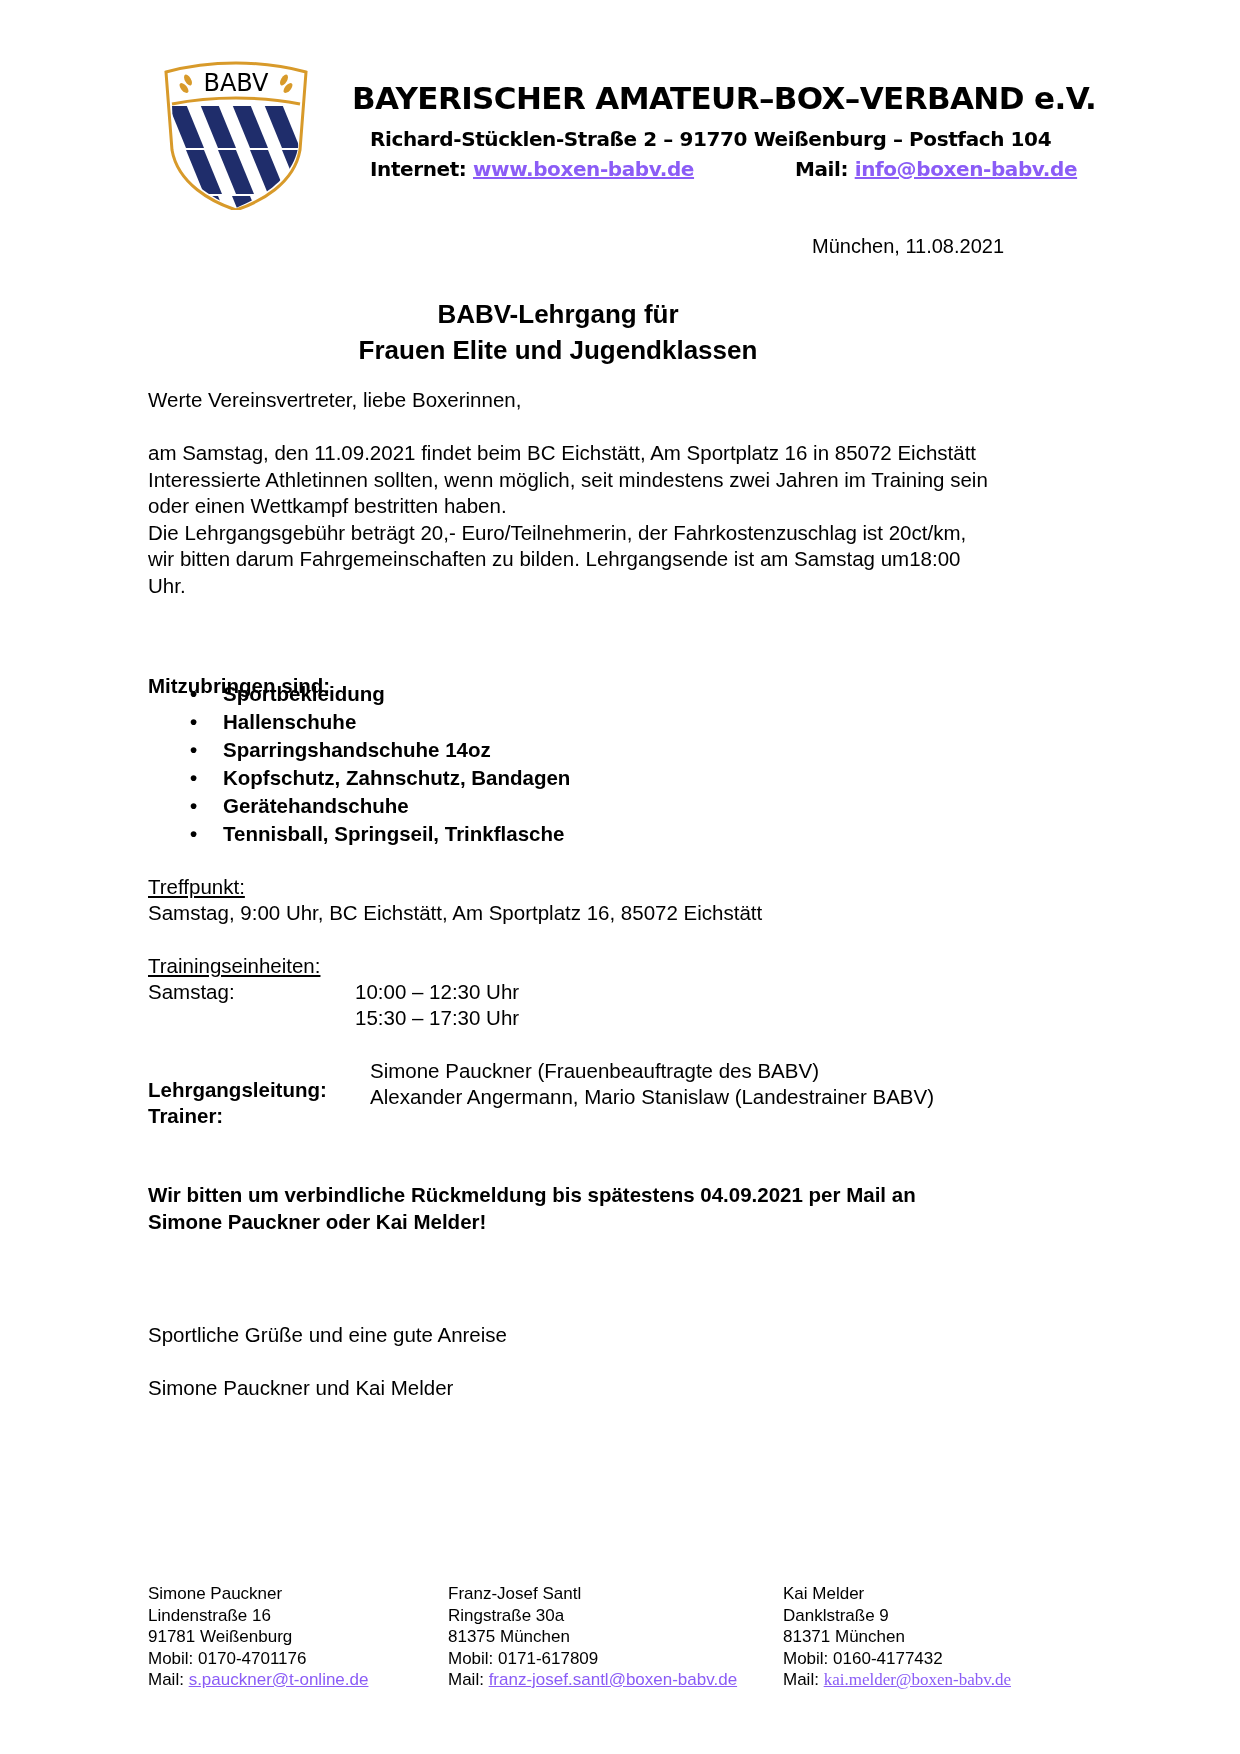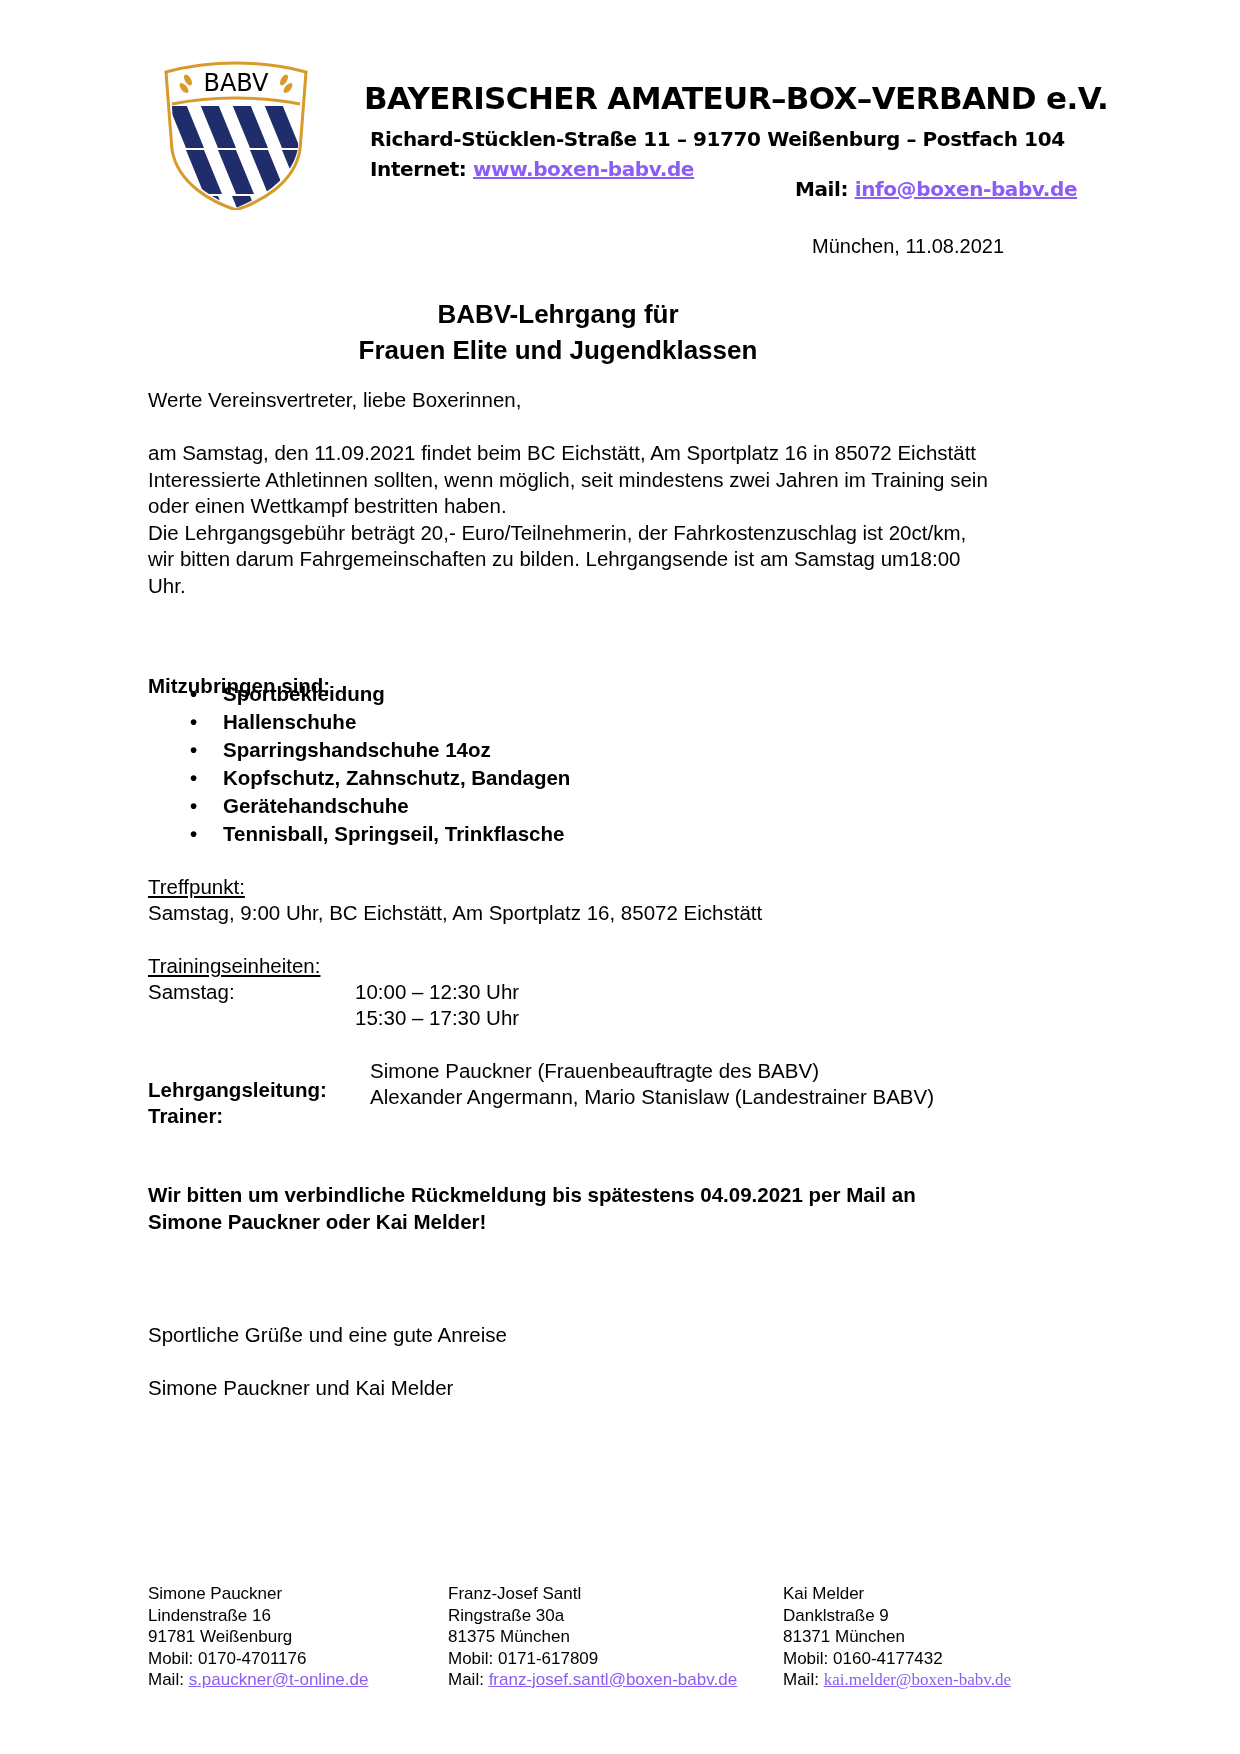--- a/index.html
+++ b/index.html
@@ -1,22 +1,22 @@
 <!DOCTYPE html>
 <html><head>
 <meta charset="utf-8">
 <style>
   html, body { margin:0; padding:0; background:#ffffff; }
   body { width:1240px; height:1754px; position:relative; font-family:"Liberation Sans", sans-serif; color:#000; overflow:hidden; }
   .abs { position:absolute; }
   .logo { left:160px; top:58px; width:152px; height:152px; }
-  .org-name { left:364px; top:80px; font-family:"DejaVu Sans", sans-serif; font-weight:bold; font-size:31px; letter-spacing:-0.6px; white-space:nowrap; }
+  .org-name { left:352px; top:80px; font-family:"DejaVu Sans", sans-serif; font-weight:bold; font-size:31px; letter-spacing:-0.6px; white-space:nowrap; }
   .org-addr { left:370px; top:127px; font-family:"DejaVu Sans", sans-serif; font-weight:bold; font-size:20px; letter-spacing:-0.4px; white-space:nowrap; }
   .org-web { left:370px; top:157px; font-family:"DejaVu Sans", sans-serif; font-weight:bold; font-size:20px; letter-spacing:-0.4px; white-space:nowrap; }
-  .org-mail { left:795px; top:157px; font-family:"DejaVu Sans", sans-serif; font-weight:bold; font-size:20px; letter-spacing:-0.4px; white-space:nowrap;margin-top:20px; }
+  .org-mail { left:795px; top:157px; font-family:"DejaVu Sans", sans-serif; font-weight:bold; font-size:20px; letter-spacing:-0.4px; white-space:nowrap; }
   a.lnk { color:#8b5cf6; text-decoration:underline; }
   .date { left:812px; top:235px; font-size:20px;text-align:right; }
   .title { left:0; width:1116px; top:296px; text-align:center; font-weight:bold; font-size:26px; line-height:36px; }
   .body-text { font-size:20.5px; line-height:26.5px; white-space:nowrap; }
   .bold { font-weight:bold;margin-top:19px; }
   .u { text-decoration:underline; }
   ul.items { margin:0; padding:0; list-style:none; }
   ul.items li { position:relative; padding-left:75px; font-weight:bold; font-size:20.5px; line-height:28px; white-space:nowrap; }
   ul.items li::before { content:"\2022"; position:absolute; left:42px; top:0; }
   .foot { font-size:17px; line-height:21.5px; white-space:nowrap;margin-top:32px; }
@@ -52,21 +52,21 @@
       <ellipse cx="28" cy="22" rx="3" ry="6" transform="rotate(-30 28 22)"></ellipse>
       <ellipse cx="24" cy="30" rx="3" ry="6" transform="rotate(-40 24 30)"></ellipse>
       <ellipse cx="124" cy="22" rx="3" ry="6" transform="rotate(30 124 22)"></ellipse>
       <ellipse cx="128" cy="30" rx="3" ry="6" transform="rotate(40 128 30)"></ellipse>
     </g>
     <text x="76" y="33" text-anchor="middle" font-family="DejaVu Sans, sans-serif" font-size="24" fill="#000">BABV</text>
   </svg>
 </div>
 
 <div class="abs org-name">BAYERISCHER AMATEUR–BOX–VERBAND e.V.</div>
-<div class="abs org-addr">Richard-Stücklen-Straße 11 – 91770 Weißenburg – Postfach 104</div>
+<div class="abs org-addr">Richard-Stücklen-Straße 2 – 91770 Weißenburg – Postfach 104</div>
 <div class="abs org-web">
   <span>Internet:</span>
   <a class="lnk">www.boxen-babv.de</a>
 </div>
 <div class="abs org-mail">
   <span>Mail:</span>
   <a class="lnk">info@boxen-babv.de</a>
 </div>
 
 <div class="abs date">München, 11.08.2021</div>

